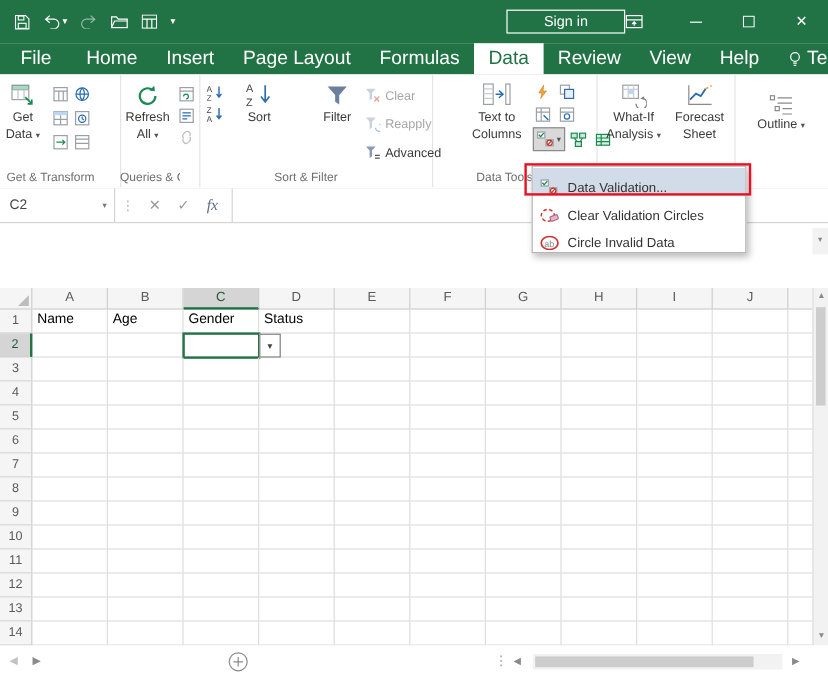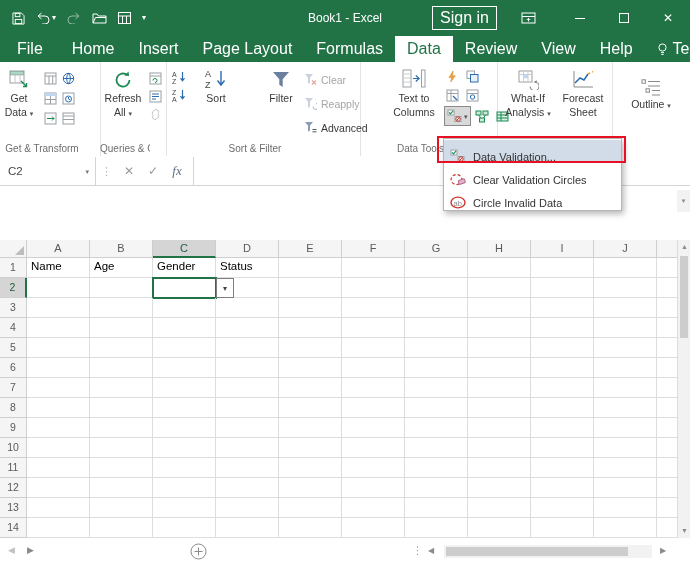--- a/index.html
+++ b/index.html
@@ -9,21 +9,21 @@
   svg{display:block}
 
   
   .titlebar{position:absolute;left:0;top:0;width:690px;height:36px;background:#217346;
             display:flex;align-items:center;color:#fff}
   .qat{display:flex;align-items:center;gap:11px;padding-left:12px;z-index:2}
   .qat .dim{opacity:.5}
   .qat .caret{font-size:8px;line-height:8px}
   .win-title{position:absolute;left:0;right:0;text-align:center;font-size:12px;color:#fff}
   .tb-right{position:absolute;right:0;top:0;height:36px;display:flex;align-items:center}
-  .signin{border:1px solid #fff;color:#fff;font-size:16px;padding:2px 7px;margin-right:24px;cursor:default}
+  .signin{border:1px solid #fff;color:#fff;font-size:12px;padding:2px 30px;cursor:default}
   .ribopts{margin-right:22px}
   .winbtn{width:44px;height:36px;display:flex;align-items:center;justify-content:center;font-size:12px}
   .minline{width:10px;border-top:1px solid #fff}
 
   
   .tabsrow{position:absolute;left:0;top:36px;width:690px;height:26px;background:#217346;
            display:flex;align-items:stretch;color:#fff;font-size:16px}
   .tab{display:flex;align-items:center;padding:0 12px;white-space:nowrap}
   .tab-file{padding:0 17px}
   .tab.active{background:#fff;color:#217346}
@@ -145,21 +145,20 @@
         </svg>
     </span>
     <span>
       <svg width="13" height="12" viewBox="0 0 13 12">
           <rect x="0.5" y="0.5" width="12" height="11" fill="none" stroke="#fff"></rect>
           <path d="M.5 4h12M4.5 4v7.5M8.5 4v7.5" stroke="#fff"></path>
         </svg>
     </span>
     <span class="caret" style="color:#fff">▾</span>
   </div>
-  <div class="win-title">Book1  -  Excel</div>
   <div class="tb-right">
     <div class="signin">Sign in</div>
     <span class="ribopts">
       <svg width="15" height="14" viewBox="0 0 15 14">
           <rect x="1" y="2" width="13" height="10" fill="none" stroke="#fff"></rect>
           <path d="M1 5.5h13" stroke="#fff"></path>
           <path d="M7.5 10.5v-3M5.8 9 7.5 7.3 9.2 9" stroke="#fff" fill="none"></path>
         </svg>
     </span>
     <div class="winbtn">

